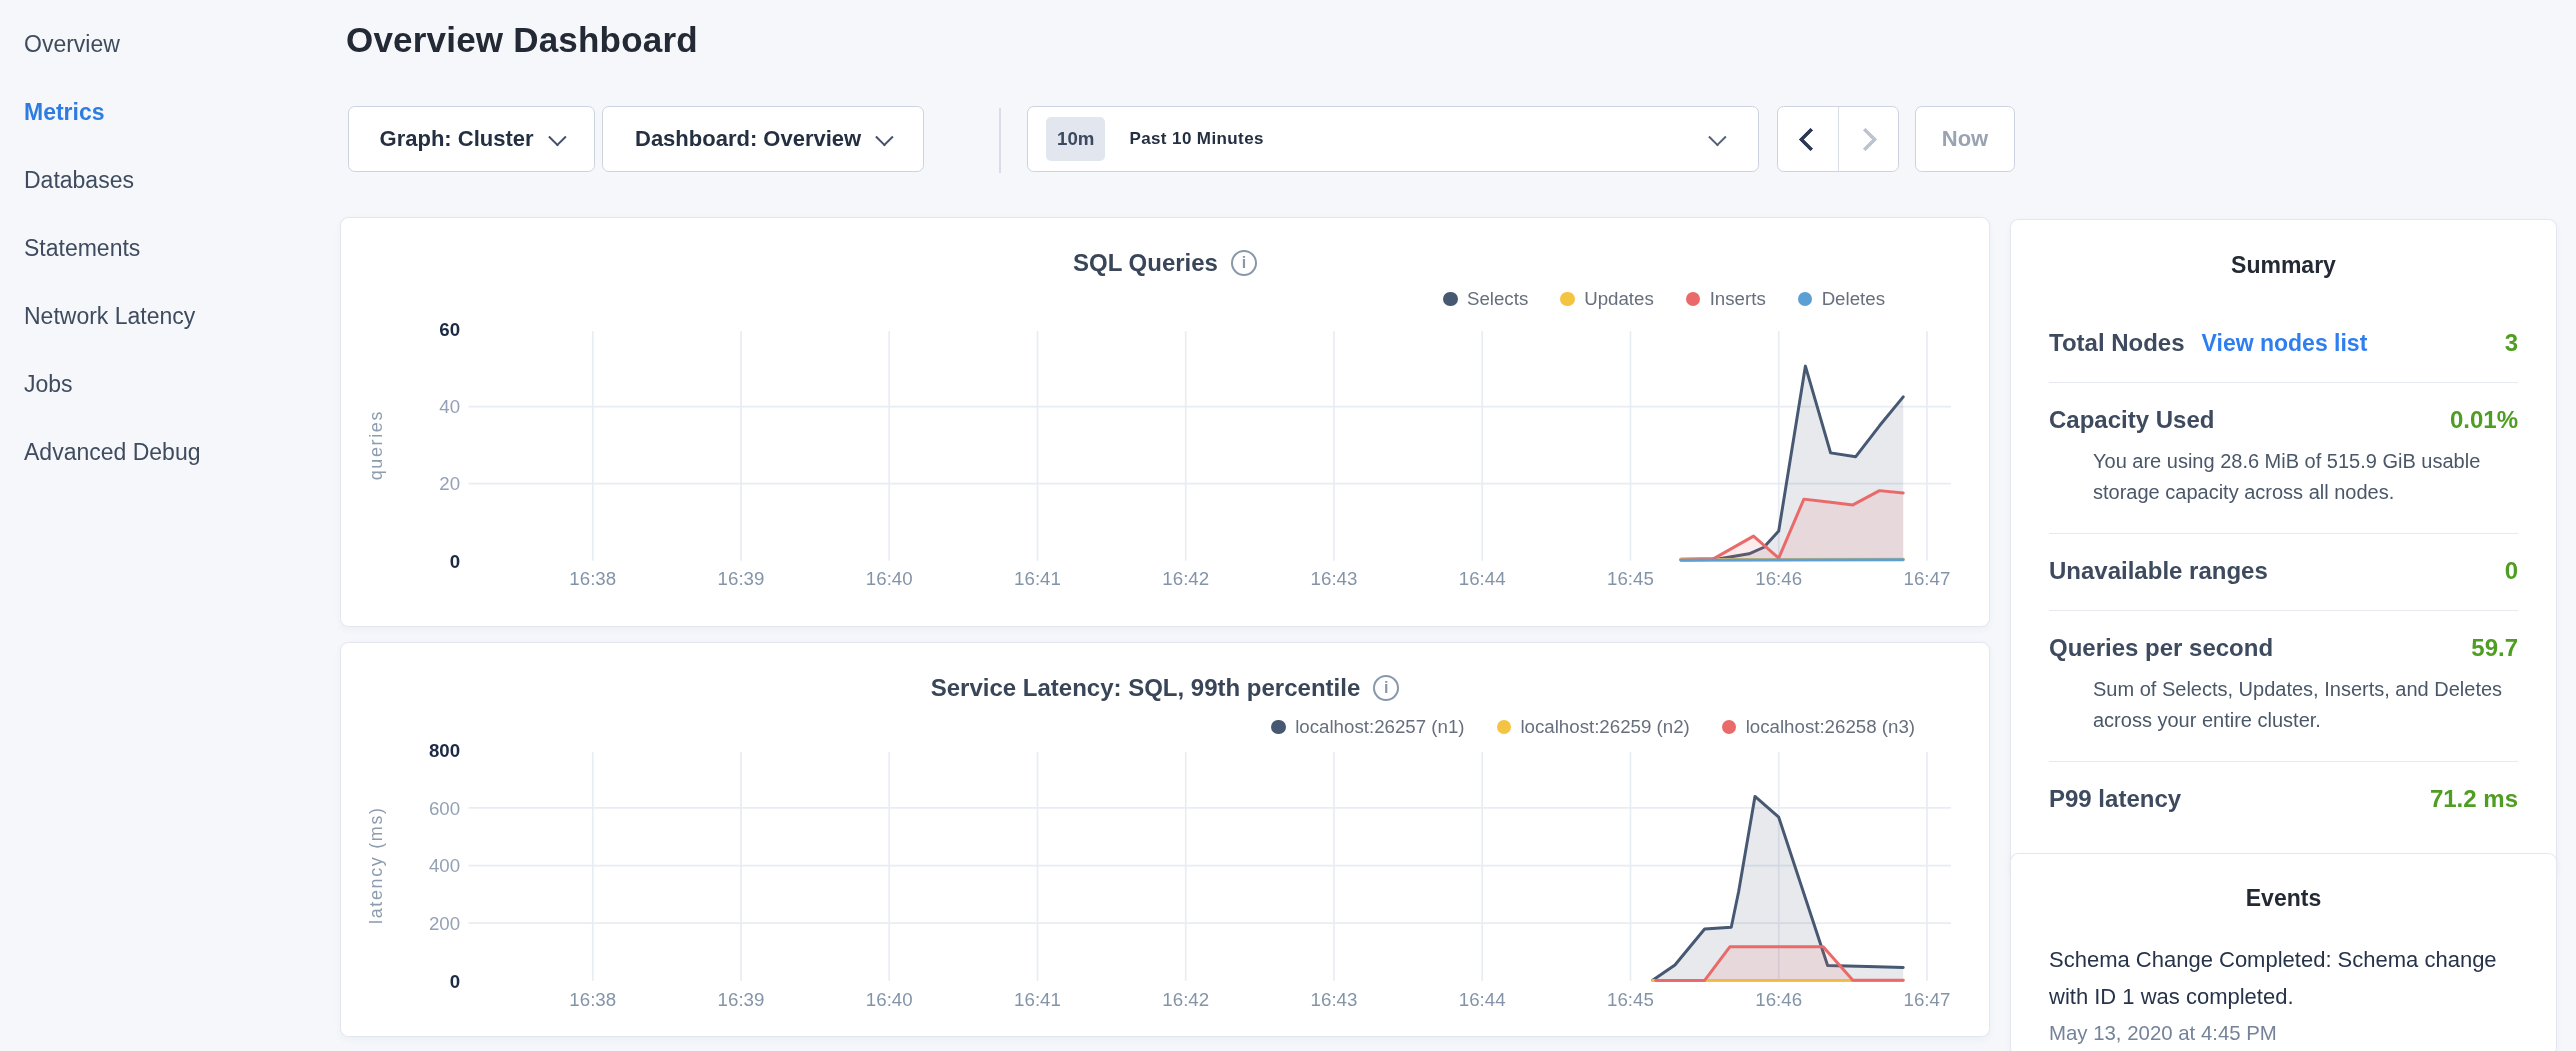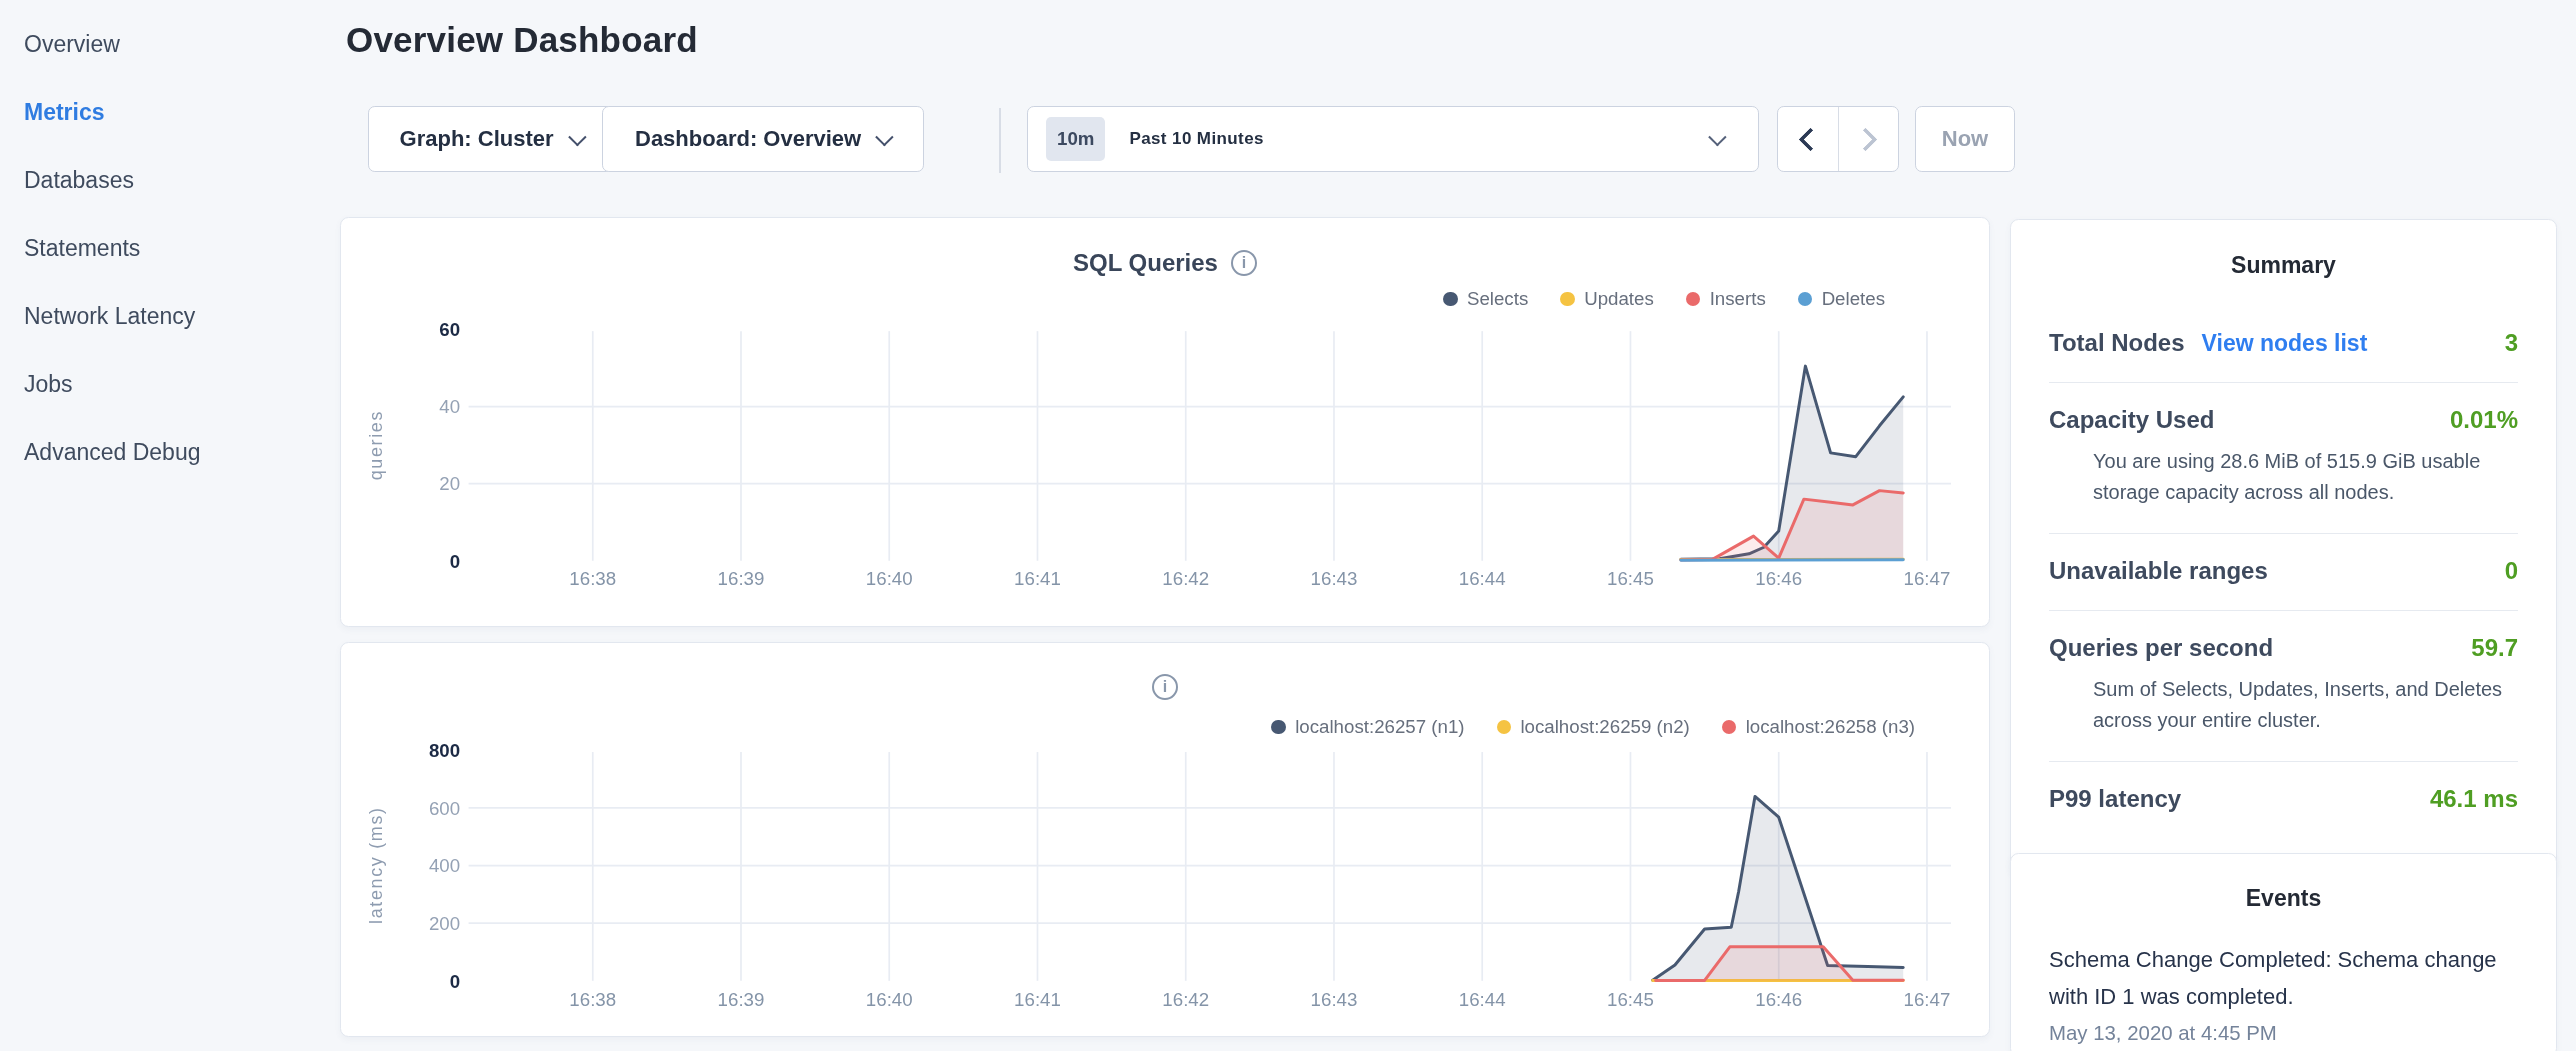--- a/index.html
+++ b/index.html
@@ -11,21 +11,21 @@
   .sidebar { position:absolute; left:24px; top:10.2px; width:306px; }
   .side-item { height:68px; display:flex; align-items:center; font-size:23px; color:#3f4b5e; cursor:pointer; }
   .side-item.active { color:#2f7ce1; font-weight:bold; }
 
   
   .page-title { position:absolute; left:346px; top:20.4px; font-size:35px; font-weight:600; color:#242a35; letter-spacing:0.2px; }
 
   
   .toolbar { position:absolute; left:0; top:106px; width:2576px; height:68px; }
   .ctl { position:absolute; top:0; height:66px; background:#fff; border:1.3px solid #ccd3e0; border-radius:6.8px; display:flex; align-items:center; justify-content:center; cursor:pointer; font-family:inherit; }
-  .dd1 { left:368px; width:247px; }
+  .dd1 { left:348px; width:247px; }
   .dd2 { left:602px; width:322px; }
   .ctl .dd-label { font-size:22px; font-weight:bold; color:#242f42; }
   .chev-down { width:12.8px; height:12.8px; border-right:2.6px solid #44506b; border-bottom:2.6px solid #44506b; transform:rotate(45deg) translate(-1.7px,-1.7px); margin-left:17px; }
   .vdiv { position:absolute; left:999px; top:1.7px; width:1.7px; height:65px; background:#d8dde6; }
   .timebox { left:1027px; width:732px; justify-content:flex-start; padding:0 34px 0 18px; }
   .time-badge { background:#e1e6ef; border-radius:5.1px; padding:11px 11px; font-size:18.7px; font-weight:bold; color:#3c4960; margin-right:24px; }
   .time-label { font-size:17px; font-weight:bold; color:#242f42; letter-spacing:0.4px; flex:1; text-align:left; }
   .timebox .chev-down { margin-left:0; border-width:2.1px; border-color:#55617a; }
   .navgroup { position:absolute; left:1777px; top:0; width:122px; height:66px; background:#fff; border:1.3px solid #ccd3e0; border-radius:6.8px; display:flex; }
   .navbtn { flex:1; display:flex; align-items:center; justify-content:center; background:none; border:none; cursor:pointer; }
@@ -169,20 +169,21 @@
         <path d="M1575.4 401.6 L1690.4 401.4 L1836.8 401.2" fill="none" stroke="#f5c342" stroke-width="3.5" stroke-linejoin="round" stroke-linecap="round"></path>
         <path d="M1575.4 402.1 L1612.0 401.6 L1660.8 374.0 L1690.4 399.8 L1720.0 330.5 L1751.4 334.1 L1777.6 337.3 L1808.9 320.5 L1836.8 323.2 L 1836.8 403 L 1575.4 403 Z" fill="rgba(234,106,106,0.13)" stroke="none"></path>
         <path d="M1575.4 402.1 L1612.0 401.6 L1660.8 374.0 L1690.4 399.8 L1720.0 330.5 L1751.4 334.1 L1777.6 337.3 L1808.9 320.5 L1836.8 323.2" fill="none" stroke="#ea6a6a" stroke-width="3.5" stroke-linejoin="round" stroke-linecap="round"></path>
         <path d="M1575.4 402.3 L1836.8 401.9 L 1836.8 403 L 1575.4 403 Z" fill="rgba(91,159,211,0.12)" stroke="none"></path>
         <path d="M1575.4 402.3 L1836.8 401.9" fill="none" stroke="#5b9fd3" stroke-width="3.5" stroke-linejoin="round" stroke-linecap="round"></path>
       </svg>
   </section>
 
   <section class="card chart-card-2">
     <div class="chart-title">
+      <span>Service Latency: SQL, 99th percentile</span>
       <span class="info-icon">i</span>
     </div>
     <div class="legend legend-2" id="legend1">
         <div class="legend-item">
           <span class="legend-dot" style="background: rgb(71, 88, 114);"></span>
           <span class="legend-label">localhost:26257 (n1)</span>
         </div>
         <div class="legend-item">
           <span class="legend-dot" style="background: rgb(245, 195, 66);"></span>
           <span class="legend-label">localhost:26259 (n2)</span>
@@ -257,21 +258,21 @@
         <div class="srow">
           <div class="srow-head">
             <span class="srow-label">Queries per second</span>
             <span class="srow-value">59.7</span>
           </div>
           <div class="srow-desc">Sum of Selects, Updates, Inserts, and Deletes across your entire cluster.</div>
         </div>
         <div class="srow">
           <div class="srow-head">
             <span class="srow-label">P99 latency</span>
-            <span class="srow-value">46.1 ms</span>
+            <span class="srow-value">71.2 ms</span>
           </div>
         </div>
       </div>
   </section>
 
   <section class="card ev-card">
     <div class="panel-title">Events</div>
     <div class="ev-items" id="evitems">
         <div class="ev-text">Schema Change Completed: Schema change with ID 1 was completed.</div>
         <div class="ev-time">May 13, 2020 at 4:45 PM</div>

